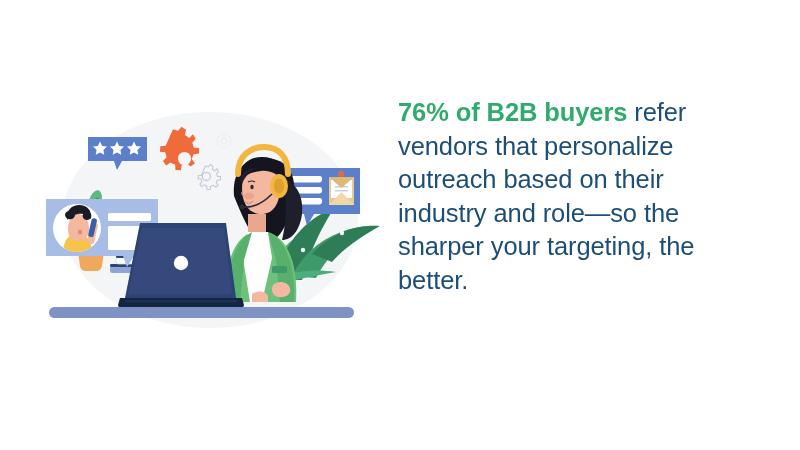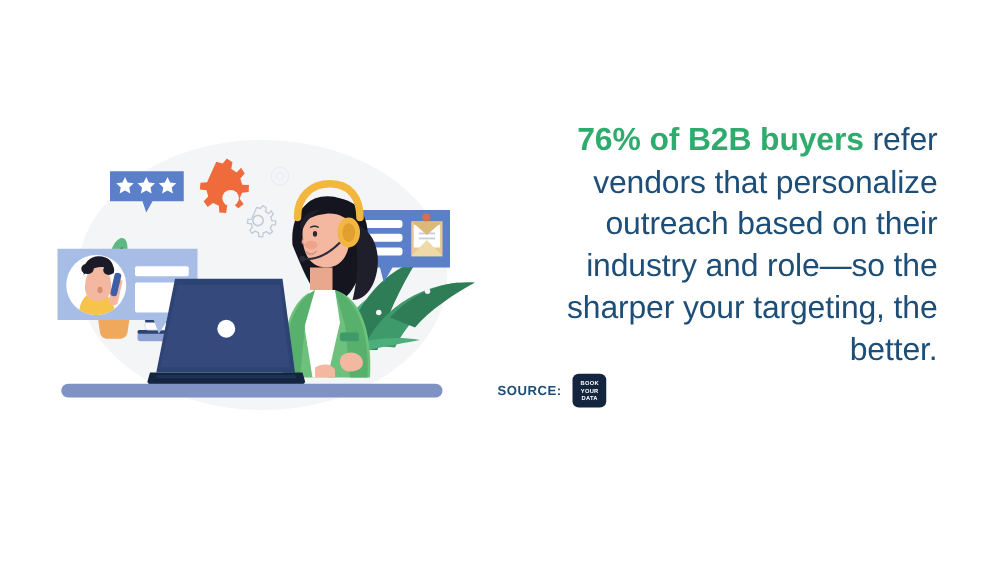--- a/index.html
+++ b/index.html
@@ -28,21 +28,20 @@
     position: absolute;
     left: 398px; top: 96px;
     width: 352px;
   }
   #headline {
     font-size: 25.5px;
     line-height: 33.5px;
     color: #1d4e77;
     font-weight: 400;
     letter-spacing: -0.1px;
-    text-align: right;
   }
   #headline .stat {
     color: #2fac6d;
     font-weight: 700;
   }
   #headline .plain { font-weight: 400; }
 
   #source-row {
     position: absolute;
     left: 398px; top: 299px;
@@ -244,22 +243,14 @@
       <g>
         <rect x="19" y="199" width="305" height="11" rx="5.5" fill="#7f92c4"></rect>
       </g>
     </svg>
   </div>
 
   <div id="copy">
     <div id="headline"><span class="stat">76% of B2B buyers</span><span class="plain"> refer vendors that personalize outreach based on their industry and role—so the sharper your targeting, the better.</span></div>
   </div>
 
-  <div id="source-row">
-    <span id="source-label">SOURCE:</span>
-    <div id="brand-logo">
-      <span>BOOK</span>
-      <span>YOUR</span>
-      <span>DATA</span>
-    </div>
-  </div>
 
 </div>
 
 </body></html>

